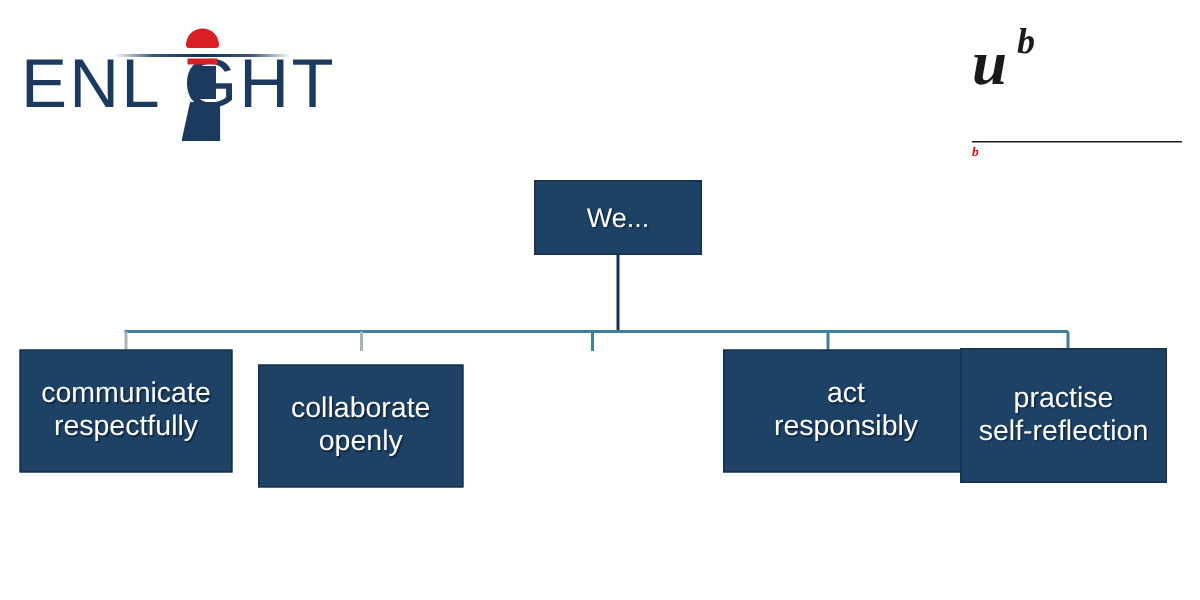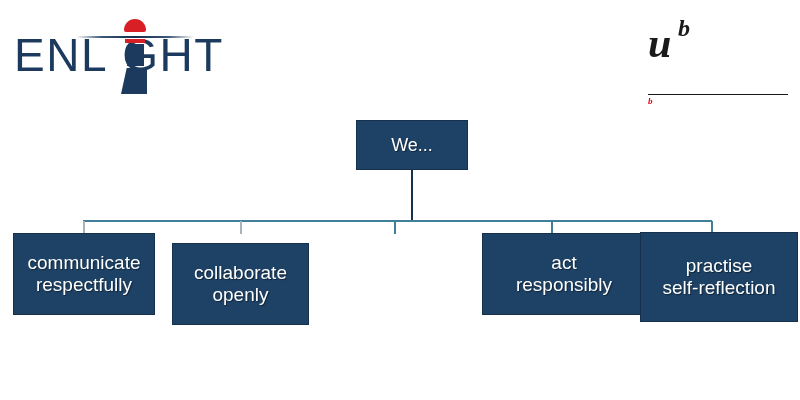--- a/index.html
+++ b/index.html
@@ -170,21 +170,21 @@
   }
   #node-root {
     left: 356px; top: 120px; width: 112px; height: 50px;
     font-size: 18px;
   }
   .leaf { top: 233px; height: 82px; }
   #node-leaf-0 { left: 13px;  width: 142px; }
   #node-leaf-1 { left: 172px; width: 137px; margin-top: 10px; }
   #node-leaf-2 { left: 326px; width: 138px; }
   #node-leaf-3 { left: 482px; width: 164px; }
-  #node-leaf-4 { left: 640px; top: 232px; width: 158px; height: 90px; }
+  #node-leaf-4 { left: 640px; top: 232px; width: 138px; height: 90px; }
 
   .conn-v-root {
     position: absolute;
     left: 411px; top: 170px;
     width: 2px; height: 51px;
     background: #15314c;
   }
   .conn-h {
     position: absolute;
     left: 83px; top: 220px;

